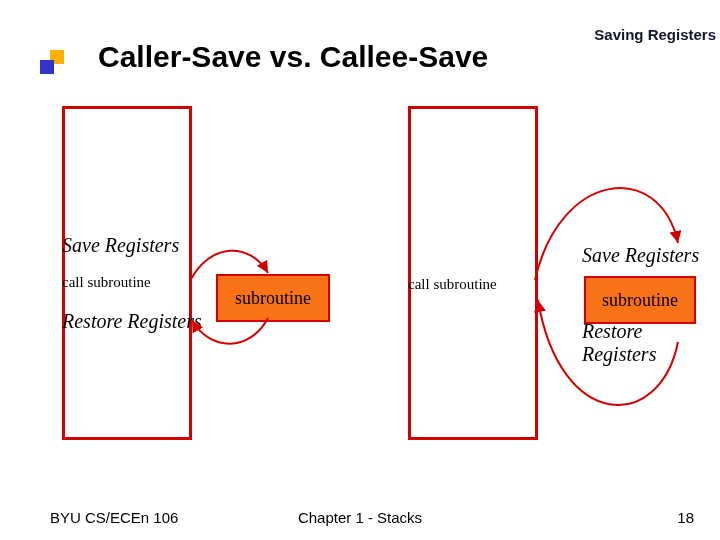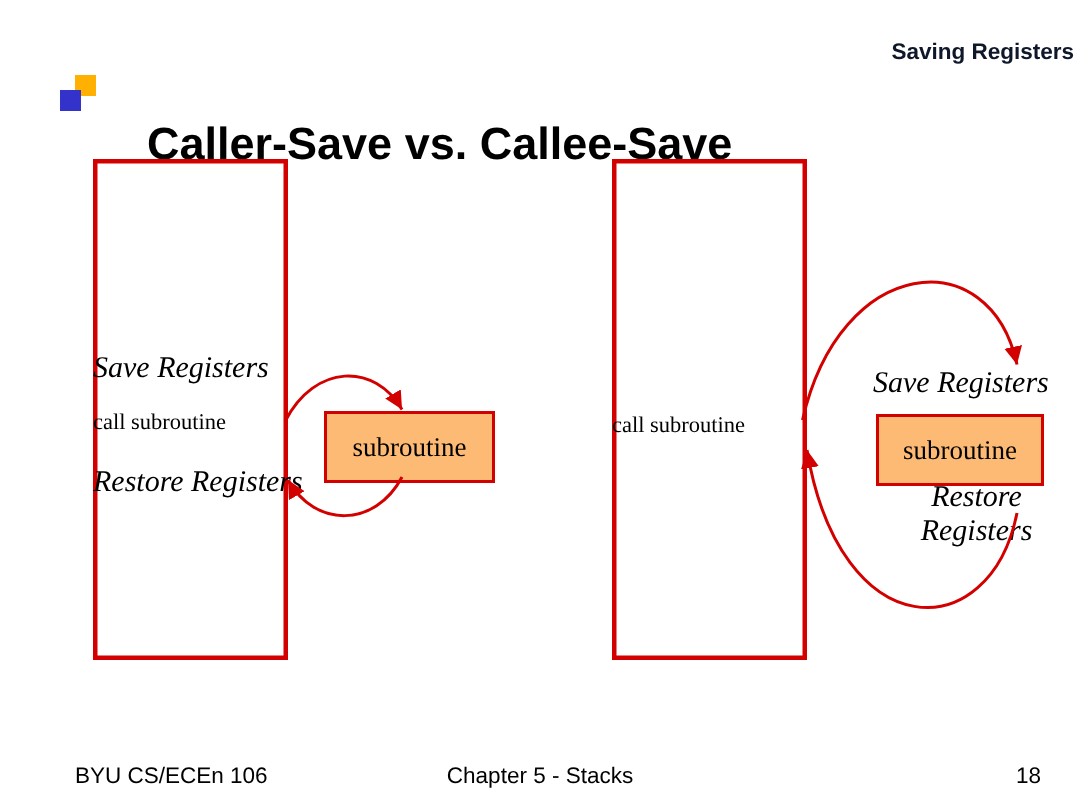--- a/index.html
+++ b/index.html
@@ -20,21 +20,20 @@
     font-size: 15px;
     color: #0f172a;
   }
   .title {
     position: absolute;
     top: 40px;
     left: 98px;
     font-size: 30px;
     font-weight: bold;
     color: #000;
-    margin-top: 40px;
   }
   .bullet-icon {
     position: absolute;
     top: 50px;
     left: 40px;
     width: 24px;
     height: 24px;
   }
   .bullet-icon .sq1 {
     position: absolute;
@@ -57,32 +56,31 @@
     border: 3px solid #d30000;
     background: #fff;
     box-sizing: border-box;
   }
   .label-italic {
     position: absolute;
     font-style: italic;
     font-family: 'Times New Roman', Times, serif;
     font-size: 20px;
     color: #000;
-    text-align: center;
   }
   .label-plain {
     position: absolute;
     font-family: 'Times New Roman', Times, serif;
     font-size: 15px;
     color: #000;
   }
   .small-box {
     position: absolute;
     border: 2px solid #d30000;
-    background: #fdba74;
+    background: #f97316;
     width: 110px;
     height: 44px;
     display: flex;
     align-items: center;
     justify-content: center;
   }
   .small-box span {
     font-family: 'Times New Roman', Times, serif;
     font-size: 18px;
     color: #000;
@@ -176,14 +174,14 @@
 <svg class="arrow" style="left:0; top:0; width:720px; height:540px;">
   <defs>
     <marker id="arrD" markerWidth="8" markerHeight="8" refX="6" refY="3" orient="auto">
       <path d="M0,0 L6,3 L0,6 Z" fill="#d30000"></path>
     </marker>
   </defs>
   <path d="M 678 342 C 660 432, 560 432, 538 300" stroke="#d30000" stroke-width="2" fill="none" marker-end="url(#arrD)"></path>
 </svg>
 
 <div class="footer-left">BYU CS/ECEn 106</div>
-<div class="footer-center">Chapter 5 - Stacks</div>
+<div class="footer-center">Chapter 1 - Stacks</div>
 <div class="footer-right">18</div>
 
 </body></html>

